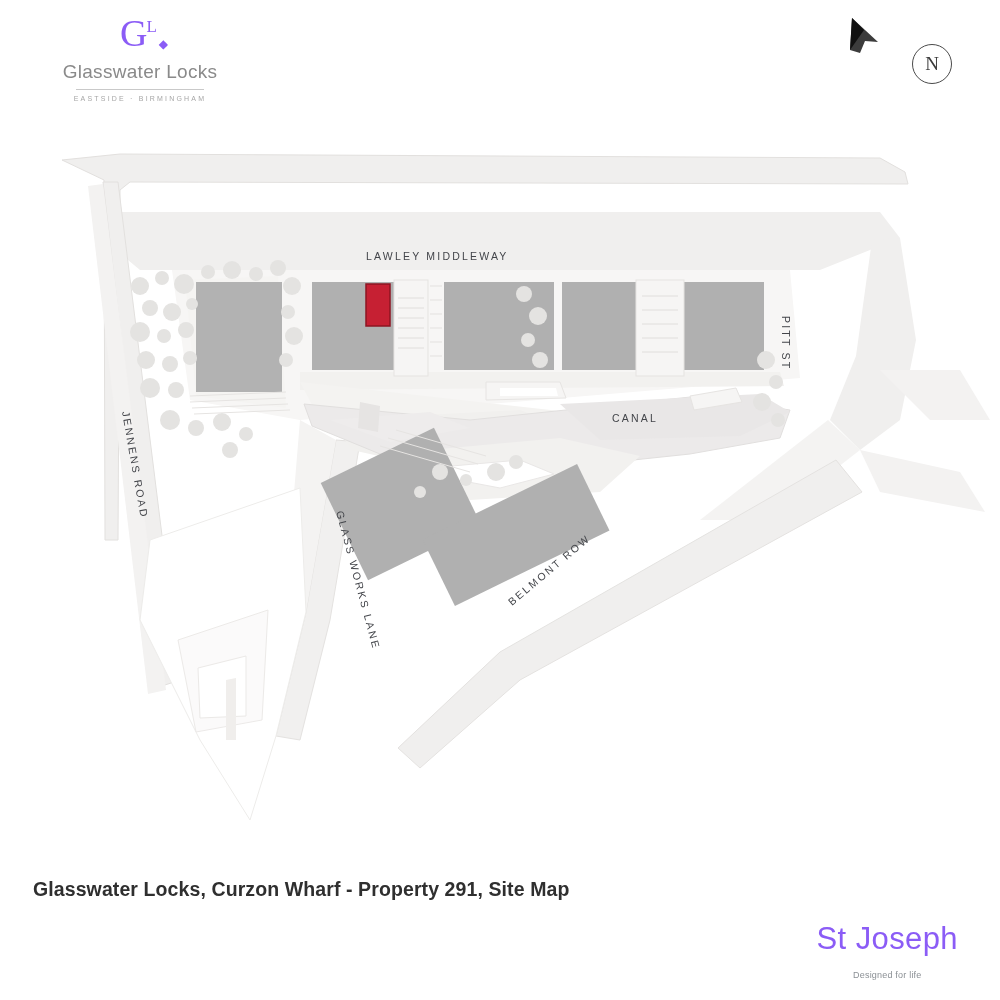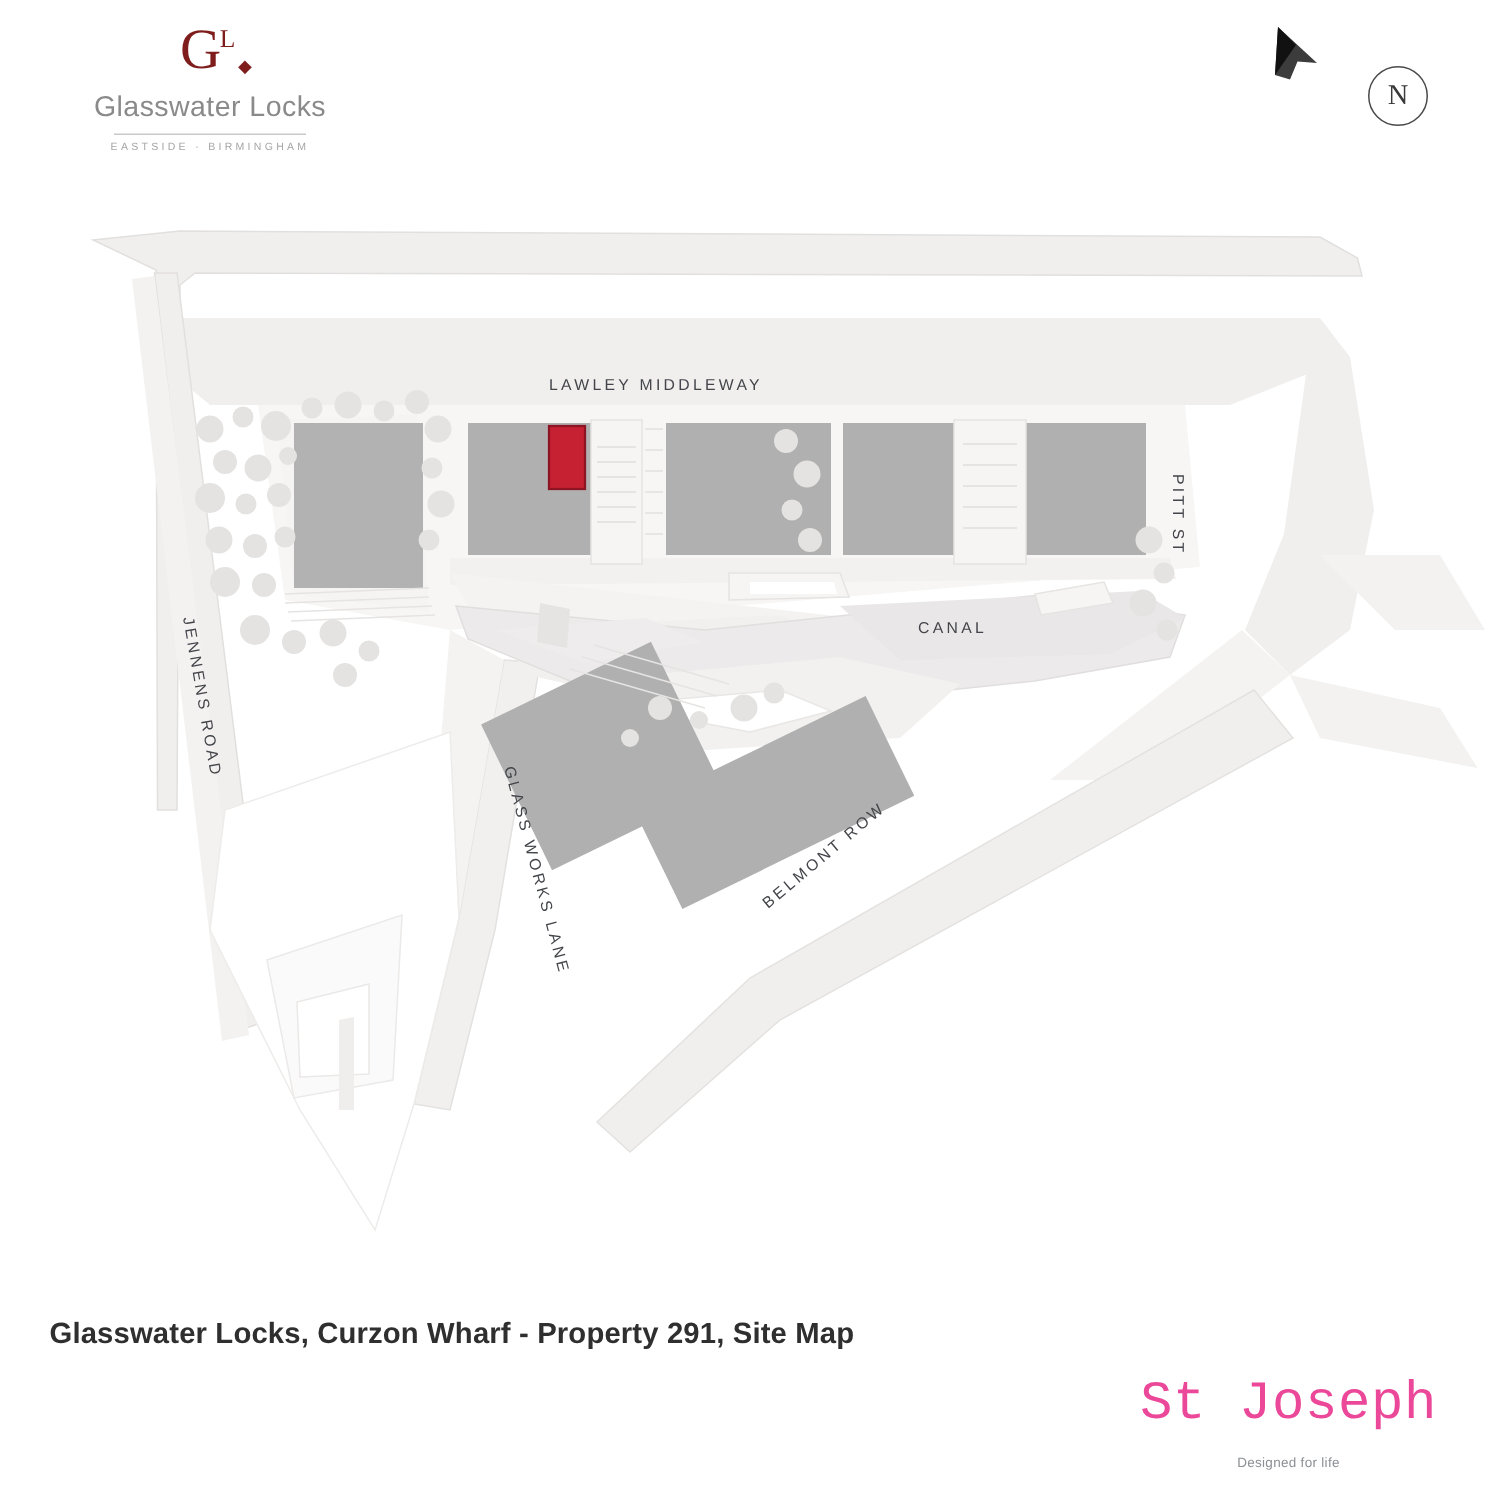--- a/index.html
+++ b/index.html
@@ -21,21 +21,21 @@
     left: 30px;
     top: 14px;
     width: 220px;
     text-align: center;
     color: #8e8e8e;
   }
   #brand-mark {
     font-family: "Liberation Serif", serif;
     font-size: 38px;
     letter-spacing: 1px;
-    color: #7f1d1d;
+    color: #8b5cf6;
     line-height: 1;
     position: relative;
     display: inline-block;
   }
   #brand-mark .sup {
     font-size: 17px;
     vertical-align: super;
     position: relative;
     left: -2px;
   }
@@ -117,23 +117,23 @@
 
   
   #developer-logo {
     position: absolute;
     right: 42px;
     bottom: 20px;
     text-align: right;
     color: #6f7377;
   }
   #developer-name {
-    font-family: Liberation Mono, monospace;
-    font-size: 36px;
-    color: #ec4899;
+    font-family: Liberation Sans, sans-serif;
+    font-size: 31px;
+    color: #8b5cf6;
     line-height: 1;
     letter-spacing: 0.4px;
   }
   #developer-tagline {
     font-size: 9px;
     color: #8b9095;
     margin-top: 16px;
     letter-spacing: 0.2px;
     text-align: center;
   }

